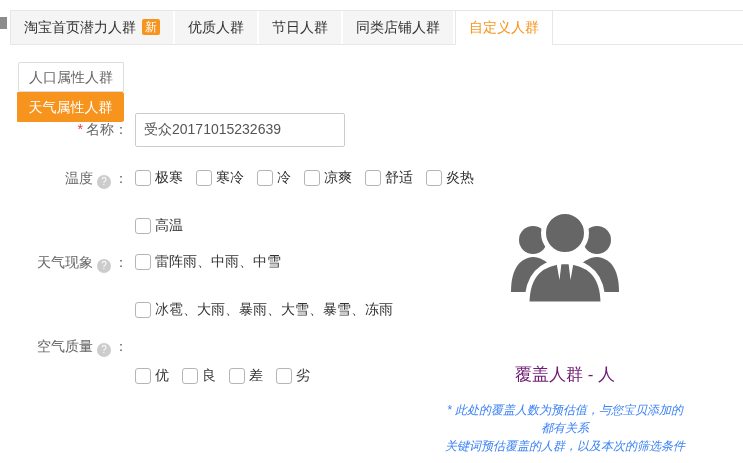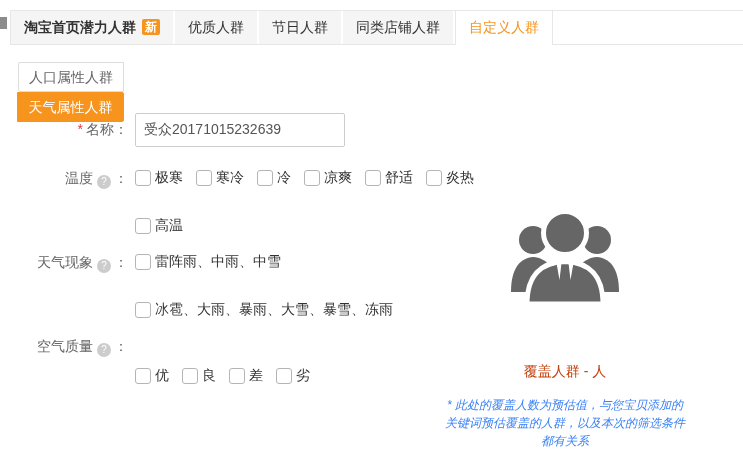--- a/index.html
+++ b/index.html
@@ -12,21 +12,21 @@
   .edge-fragment{position:absolute;left:0;top:17px;width:7px;height:12px;background:#6f6f6f;opacity:.8;}
 
   
   .tabbar{position:absolute;left:10px;top:10px;width:733px;height:34px;display:flex;align-items:flex-start;border-top:1px solid #e7e7e7;}
   .tabbar::after{content:"";position:absolute;left:0;right:0;bottom:0;height:1px;background:#e7e7e7;}
   .tab{
     height:33px;line-height:33px;padding:0 13px;background:#f5f5f5;color:#333;
     font-size:14px;white-space:nowrap;cursor:pointer;border-right:2px solid #fff;
     border-left:0;position:relative;
   }
-  .tab:first-child{border-left:1px solid #e7e7e7;font-weight:bold;}
+  .tab:first-child{border-left:1px solid #e7e7e7;}
   .tab.active{
     background:#fff;color:#f7941e;height:34px;z-index:2;
     border-left:1px solid #e7e7e7;border-right:1px solid #e7e7e7;
   }
   .badge{
     display:inline-block;background:#f7941e;color:#fff;font-size:12px;line-height:16px;
     padding:0 3px;border-radius:2px;margin-left:6px;vertical-align:1px;
   }
 
   
@@ -60,21 +60,21 @@
   .cb-row:last-child{margin-bottom:0;margin-top:30px;}
   .cb{display:inline-flex;align-items:center;margin-right:13px;color:#333;cursor:pointer;white-space:nowrap;}
   .cb input{
     -webkit-appearance:none;appearance:none;width:16px;height:16px;box-sizing:border-box;
     border:1px solid #b5b5b5;border-radius:3px;background:#fff;margin:0 4px 0 0;cursor:pointer;
   }
 
   
   .summary{position:absolute;left:440px;top:200px;width:250px;text-align:center;}
   .summary svg{display:block;margin:0 auto;}
-  .caption{margin-top:48px;color:#c2410c;font-size:14px;}
+  .caption{margin-top:48px;color:#701a75;font-size:17px;}
   .note{margin-top:15px;color:#3b82f6;font-size:12px;line-height:18px;font-style:italic;}
 </style>
 </head>
 <body>
 
 <div class="edge-fragment"></div>
 
 <div class="tabbar">
   <div class="tab">
     <span>淘宝首页潜力人群</span><span class="badge">新</span>
@@ -198,16 +198,16 @@
       <path d="M115 92 C115 67 105 58 93 57 C86 57.5 80 60.5 76 66 L76 92 Z"></path>
     </g>
     <circle cx="61" cy="33" r="21.5" fill="#666666" stroke="#ffffff" stroke-width="5"></circle>
     <path d="M23 104 C23 73 39 62.5 61 61.5 C83 62.5 99 73 99 104 Z" fill="#666666" stroke="#ffffff" stroke-width="5"></path>
     <path d="M52.5 63 L57.5 63 L55.5 80 Z" fill="#ffffff"></path>
     <path d="M69.5 63 L64.5 63 L66.5 80 Z" fill="#ffffff"></path>
   </svg>
   <div class="caption">覆盖人群 - 人</div>
   <div class="note">
     <div>* 此处的覆盖人数为预估值，与您宝贝添加的</div>
+    <div>都有关系</div>
     <div>关键词预估覆盖的人群，以及本次的筛选条件</div>
-    <div>都有关系</div>
   </div>
 </div>
 
 </body></html>

